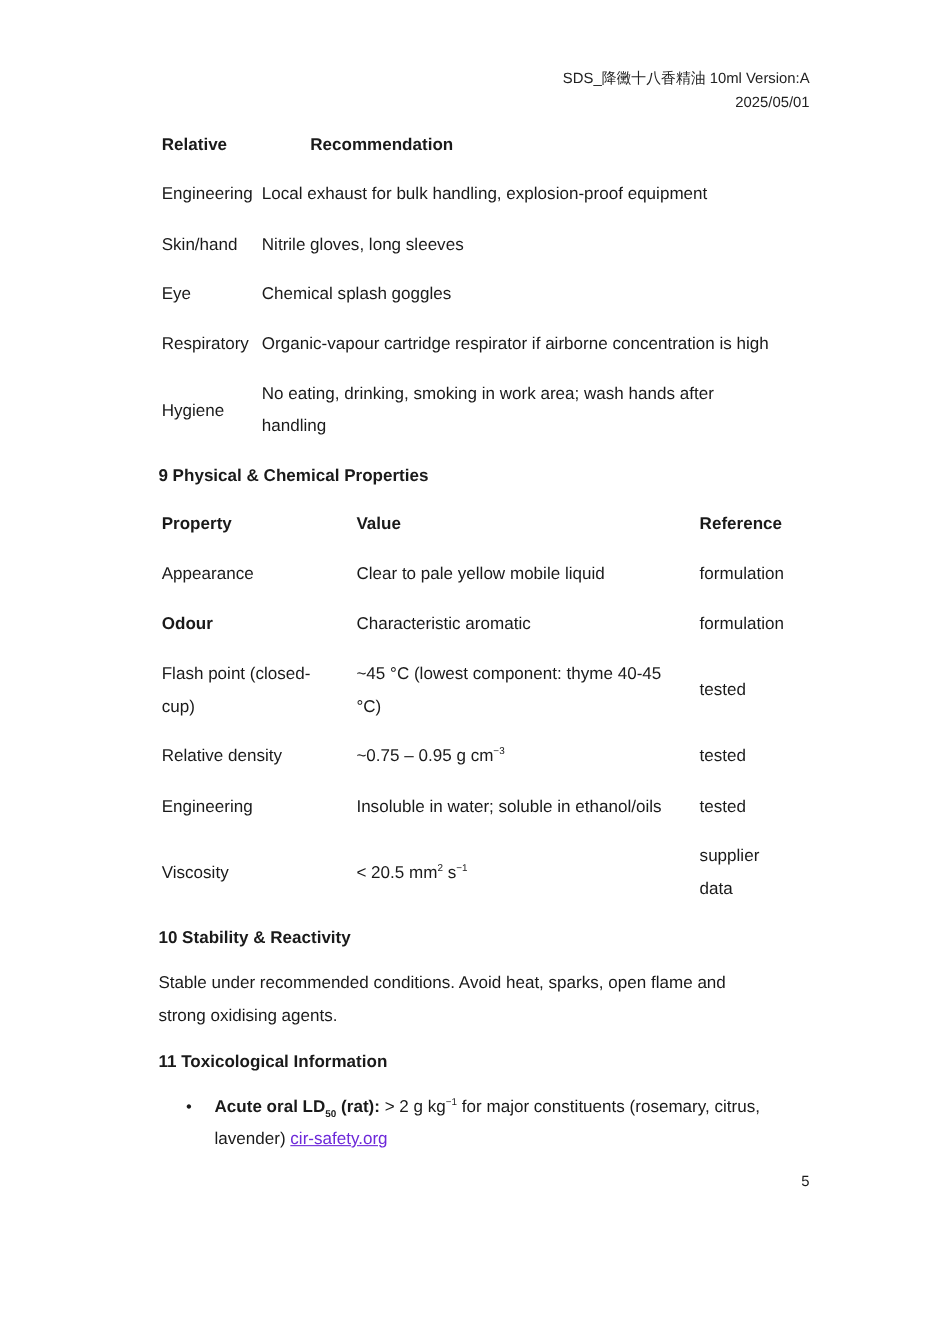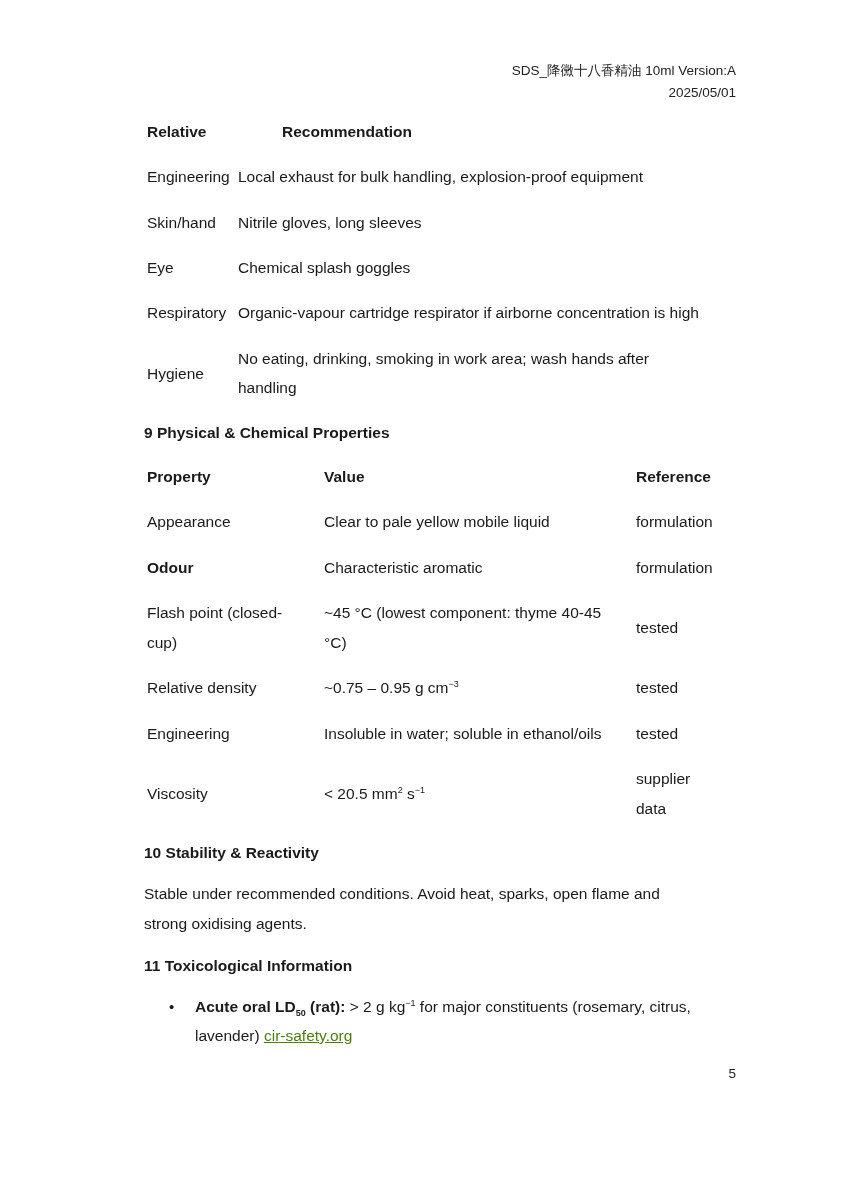--- a/index.html
+++ b/index.html
@@ -6,21 +6,21 @@
     body { width: 848px; height: 1200px; position: relative; overflow: hidden;
            font-family: "Liberation Sans", "DejaVu Sans", sans-serif; color: #1a1a1a; }
     .page { position: absolute; left: 16px; top: 0; width: 848px; height: 968px; }
     .header { position: absolute; right: 128px; top: 60px; text-align: right;
               font-size: 13.5px; line-height: 22px; color: #222; }
     .abs { position: absolute; }
     .txt { font-size: 15.5px; line-height: 30px; white-space: nowrap; }
     .bold { font-weight: bold; }
     .sec { font-size: 15.5px; font-weight: bold; line-height: 22px; white-space: nowrap; text-align: center; }
     sup, sub { font-size: 9px; line-height: 0; }
-    a.link { color: #4d7c0f; text-decoration: underline; }
+    a.link { color: #6d28d9; text-decoration: underline; }
     .bullet { font-size: 15px; }
     .pagenum { position: absolute; right: 128px; top: 1066px; font-size: 13.5px; }
   </style>
 </head>
 <body>
 
 <div class="page">
 
   <div class="header">
     <div>SDS_降黴十八香精油  10ml Version:A</div>

